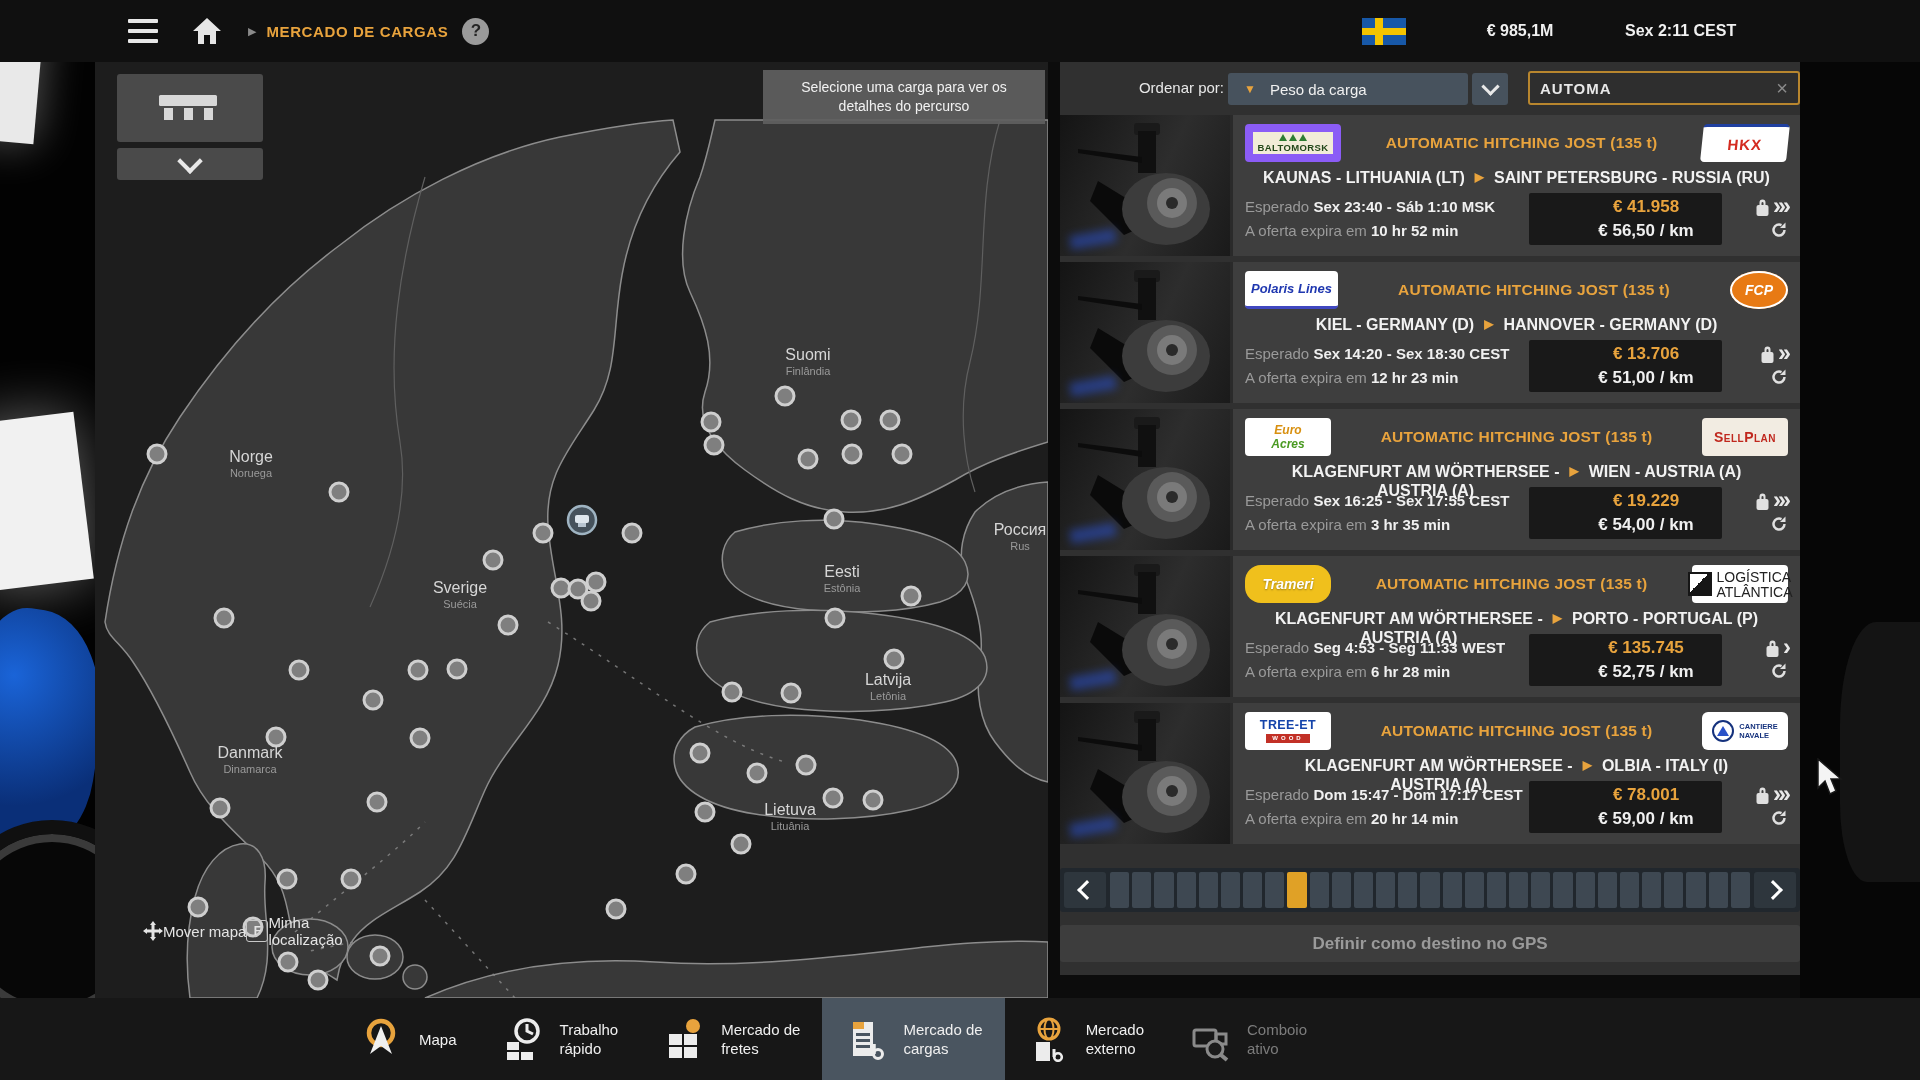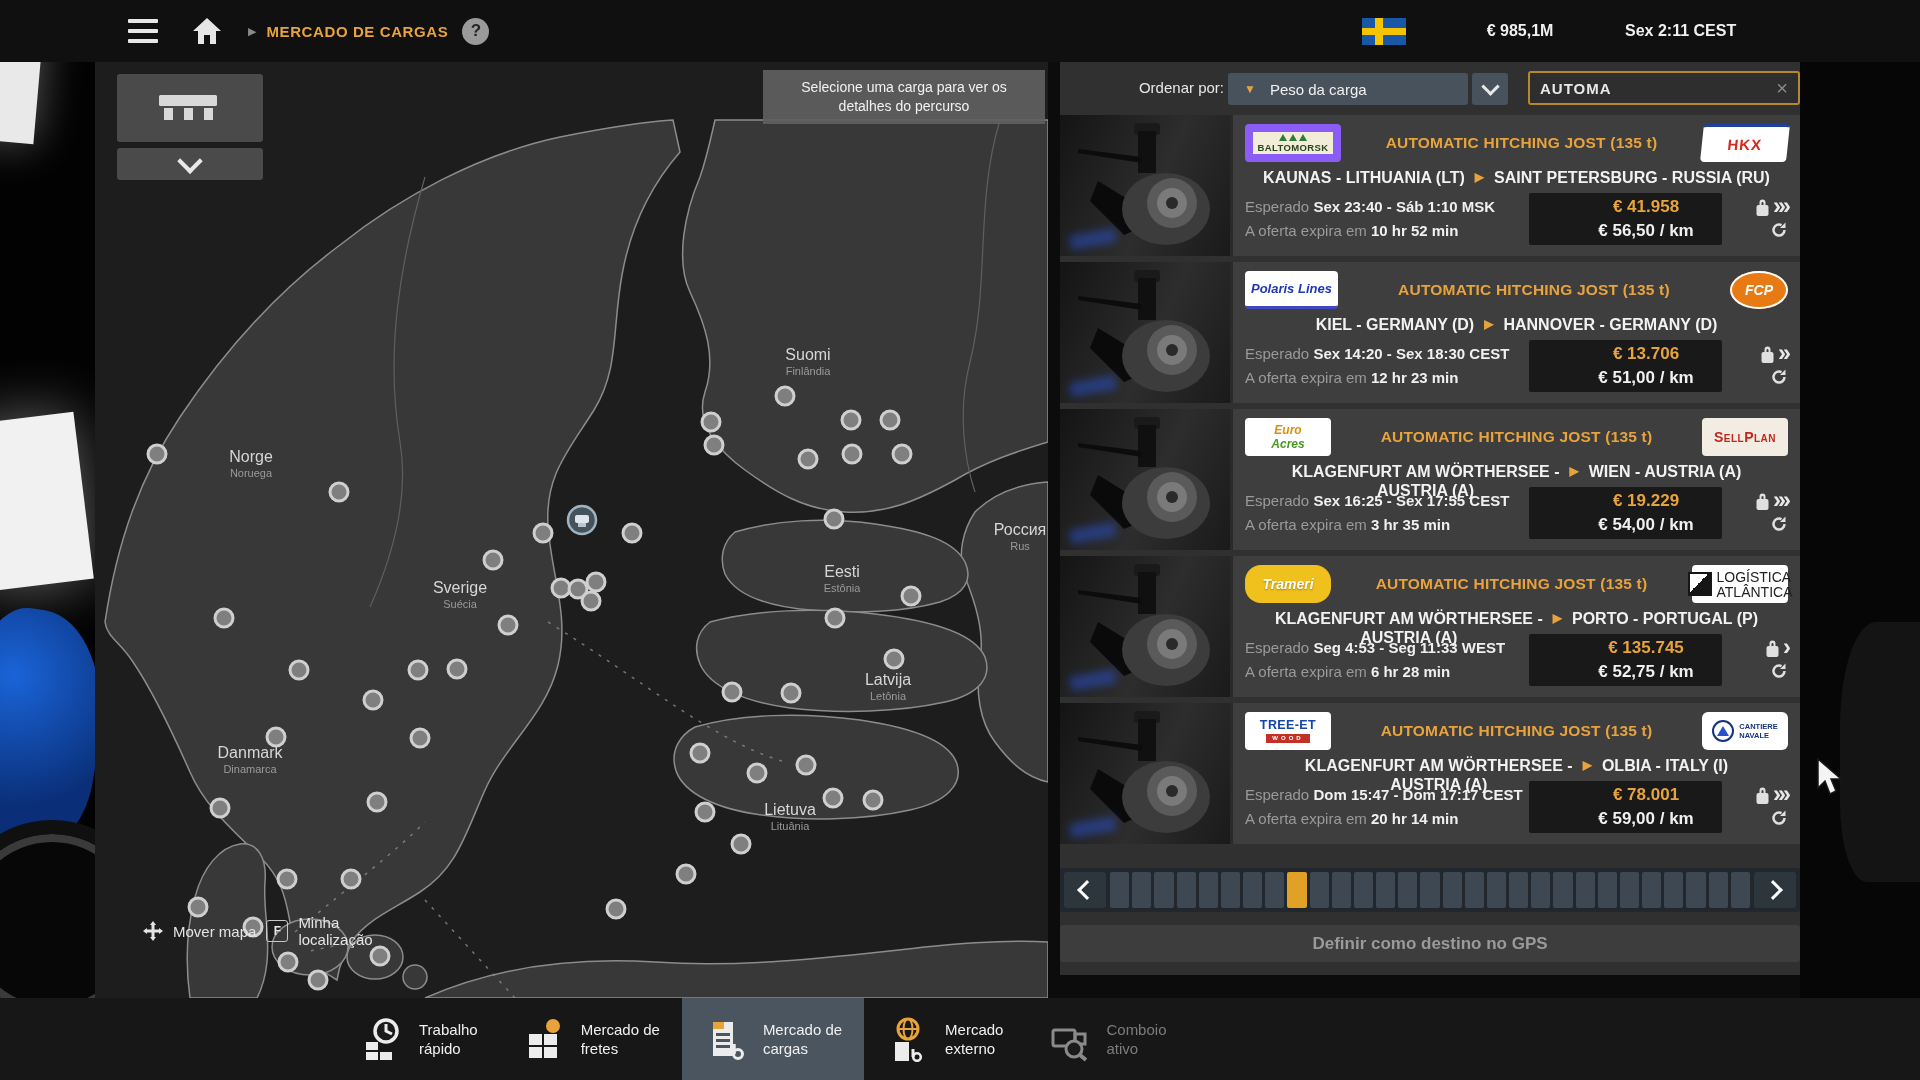--- a/index.html
+++ b/index.html
@@ -32,21 +32,21 @@
   
   .map-panel{position:absolute;left:95px;top:62px;width:953px;height:936px;background:#1d1d1d;overflow:hidden;}
   .map-svg{position:absolute;left:0;top:0;}
   .country{position:absolute;transform:translate(-50%,-50%);text-align:center;pointer-events:none;}
   .country .cname{color:#d6d6d6;font-size:16px;}
   .country .csub{color:#9a9a9a;font-size:11px;margin-top:1px;}
   .map-tooltip{position:absolute;left:668px;top:8px;width:282px;height:54px;background:rgba(96,96,96,.92);color:#f2f2f2;font-size:14px;display:flex;flex-direction:column;align-items:center;justify-content:center;line-height:19px;}
   .trailer-btn{position:absolute;left:22px;top:12px;width:146px;height:68px;background:#4a4a4a;border-radius:3px;display:flex;align-items:center;justify-content:center;cursor:pointer;}
   .collapse-btn{position:absolute;left:22px;top:86px;width:146px;height:32px;background:#4a4a4a;border-radius:3px;display:flex;align-items:center;justify-content:center;cursor:pointer;}
   .chev-down{width:14px;height:14px;border-right:4px solid #e8e8e8;border-bottom:4px solid #e8e8e8;transform:rotate(45deg) translate(-2px,-2px);}
-  .map-legend{position:absolute;left:48px;top:852px;display:flex;align-items:center;gap:10px;color:#e4e4e4;font-size:15px;}
+  .map-legend{position:absolute;left:48px;top:852px;display:flex;align-items:center;color:#e4e4e4;font-size:15px;}
   .legend-loc{display:flex;flex-direction:column;line-height:17px;}
   .keycap{width:20px;height:20px;border:1.5px solid #c8c8c8;border-radius:3px;color:#e4e4e4;font-size:12px;font-weight:bold;display:flex;align-items:center;justify-content:center;}
 
   
   .right-panel{position:absolute;left:1060px;top:62px;width:740px;height:913px;background:#303030;}
   .controls{position:absolute;left:0;top:9px;width:740px;height:38px;}
   .sort-label{position:absolute;right:576px;top:8px;color:#e8e8e8;font-size:15px;}
   .sort-dd{position:absolute;left:168px;top:2px;width:240px;height:32px;background:#47525d;border-radius:3px;display:flex;align-items:center;color:#f0f0f0;font-size:15px;cursor:pointer;}
   .sort-dd .tri{color:var(--accent,#e8a33d);font-size:12px;margin:0 14px 0 16px;}
   .dd-btn{position:absolute;left:412px;top:2px;width:36px;height:32px;background:#47525d;border-radius:3px;display:flex;align-items:center;justify-content:center;cursor:pointer;}
@@ -681,20 +681,29 @@
           <div class="pg-right"></div>
         </div>
     </div>
 
     <div class="gps-btn">Definir como destino no GPS</div>
   </div>
 
   <div class="bottom-nav">
     <div class="nav-inner">
 
+      <div class="nav-item">
+        <svg width="46" height="46" viewBox="0 0 46 46">
+          <circle cx="21" cy="17" r="12" fill="none" stroke="#e8a33d" stroke-width="4.5"></circle>
+          <path d="M21,10 L32,38 L21,30 L10,38 Z" fill="#f0f0f0"></path>
+        </svg>
+        <span class="nav-label">
+            <span>Mapa</span>
+          </span>
+      </div>
 
       <div class="nav-item">
         <svg width="46" height="46" viewBox="0 0 46 46">
           <rect x="6" y="26" width="12" height="8" fill="#ececec"></rect>
             <rect x="6" y="36" width="12" height="8" fill="#ececec"></rect>
             <rect x="20" y="36" width="12" height="8" fill="#ececec"></rect>
           <circle cx="26" cy="15" r="11" fill="#1b1b1b" stroke="#ececec" stroke-width="3.5"></circle>
           <path d="M26,8 L26,15 L32,18" fill="none" stroke="#ececec" stroke-width="3"></path>
         </svg>
         <span class="nav-label">

